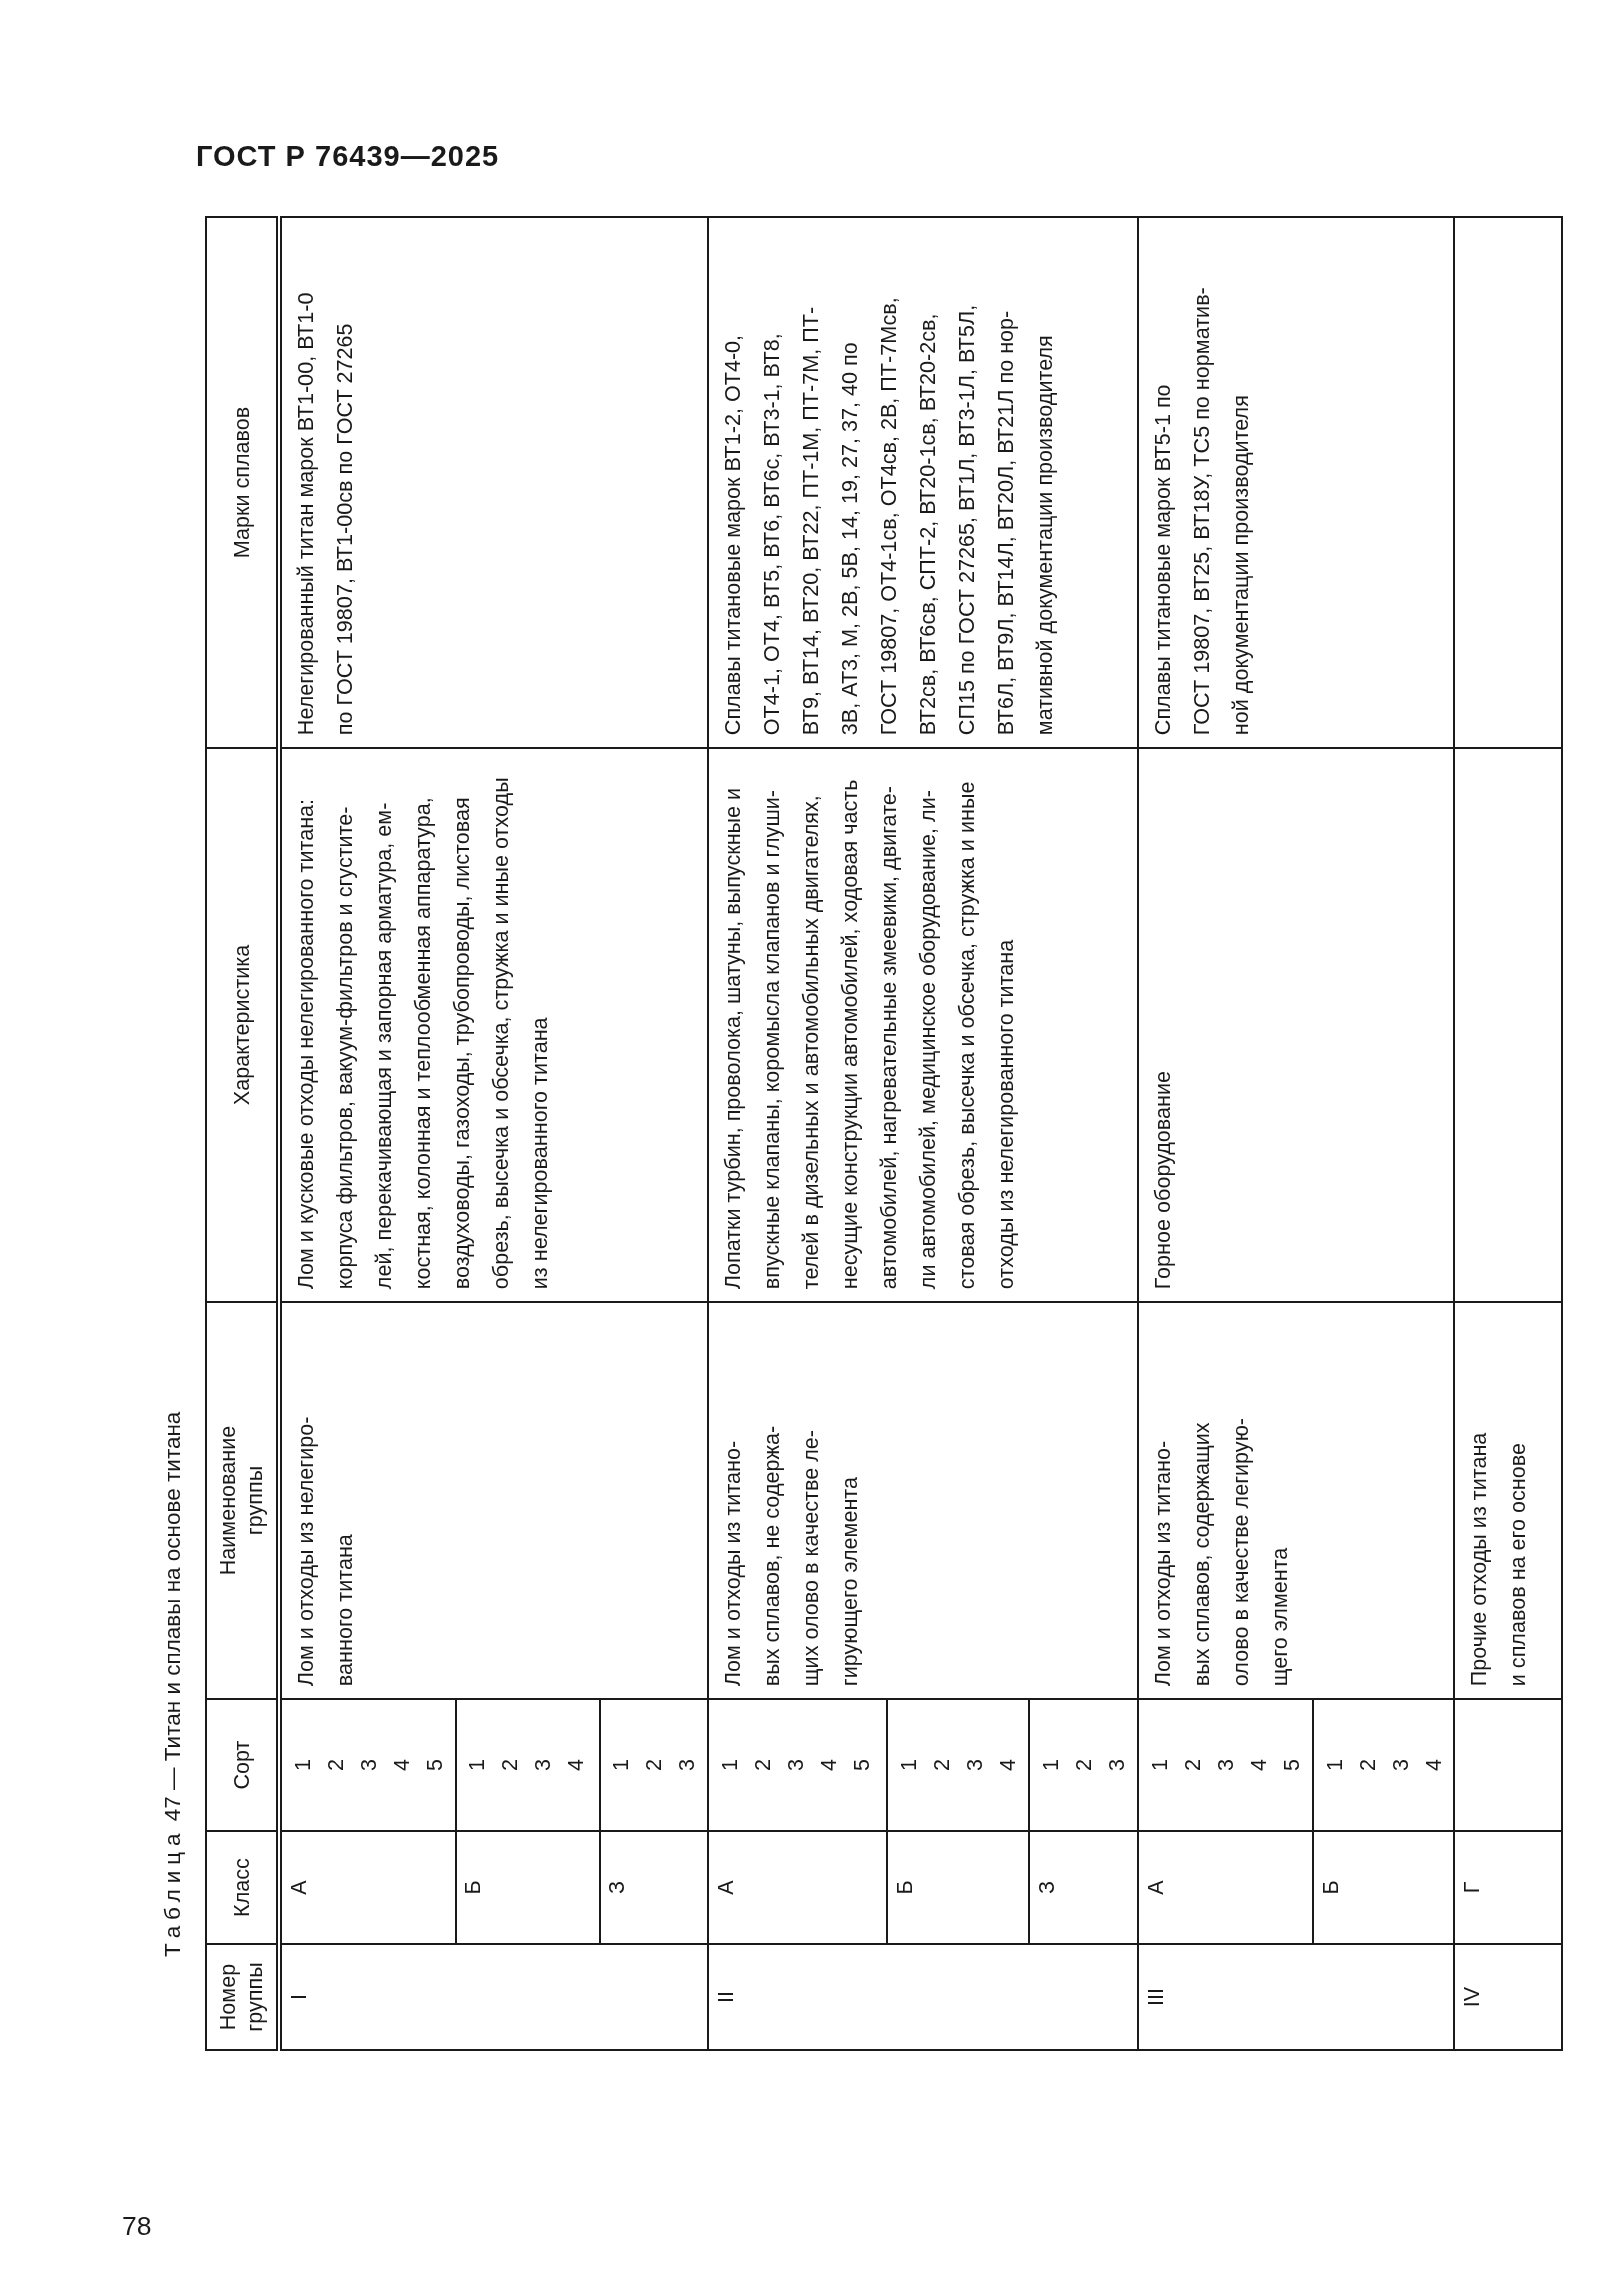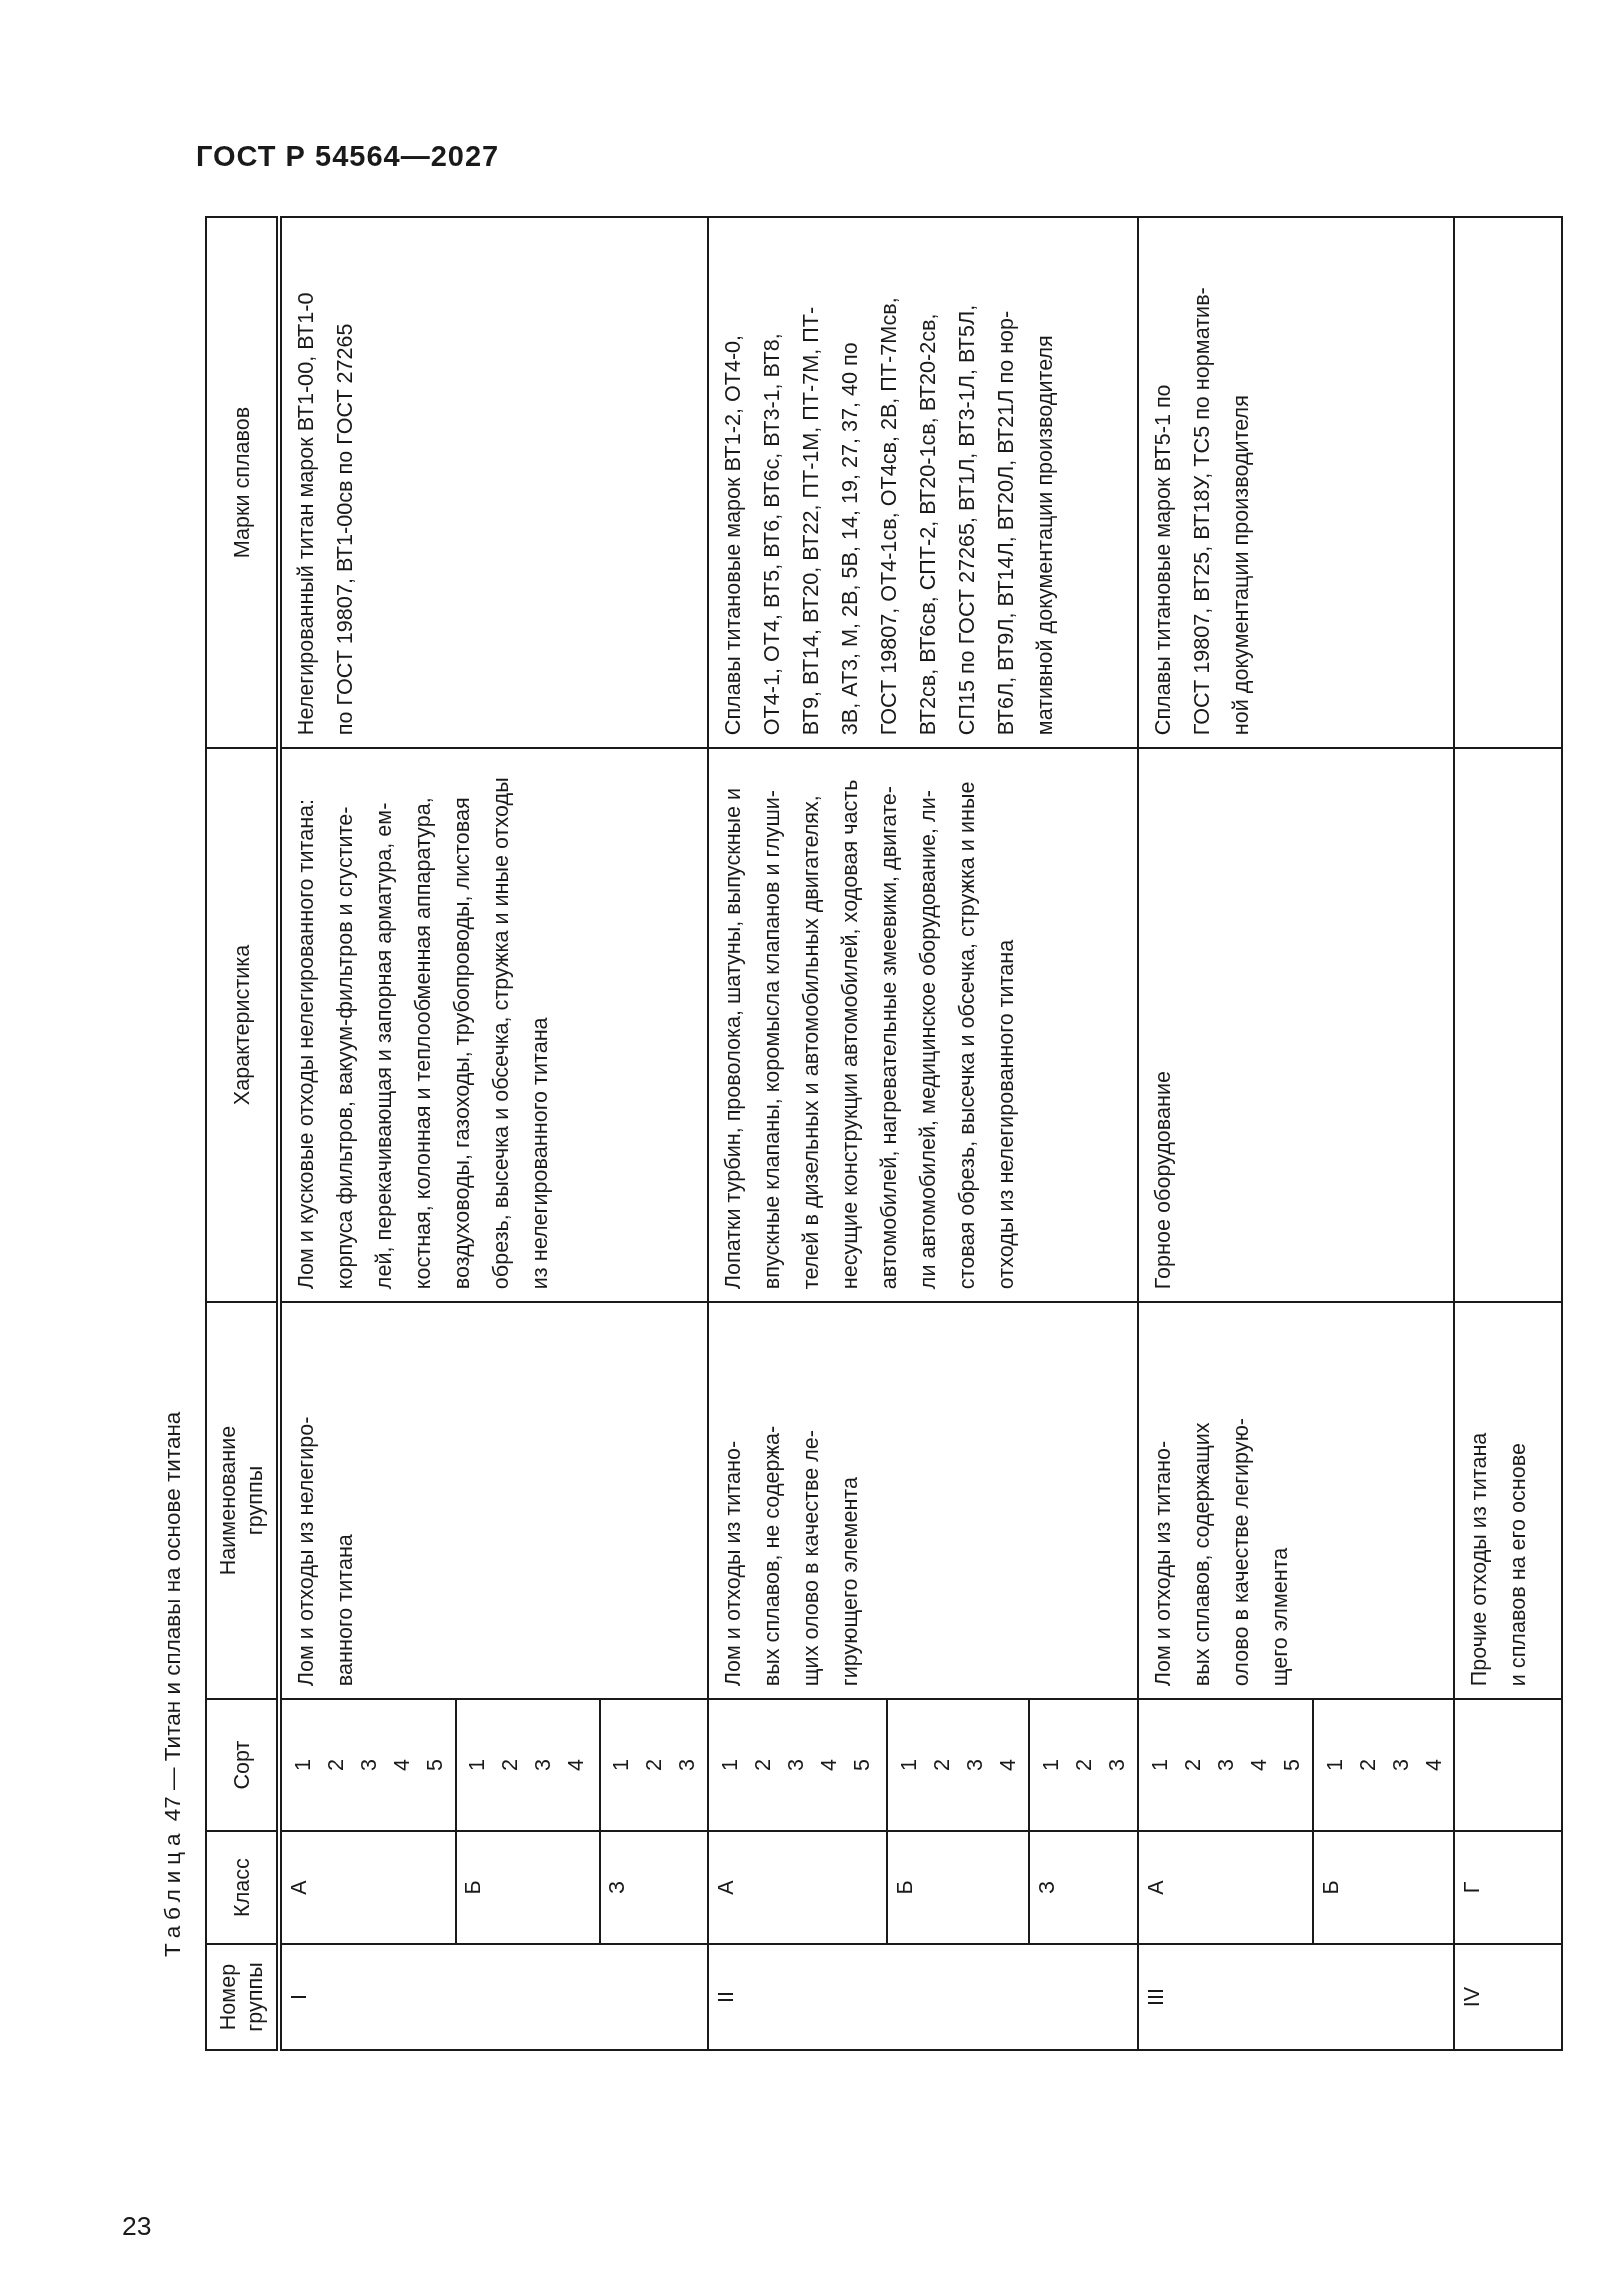--- a/index.html
+++ b/index.html
@@ -63,21 +63,21 @@
   .ml{ white-space:pre-line; }
   td.c-name{ line-height:39px; padding-top:7.8px; }
   td.c-char{ line-height:39px; padding-top:7.8px; }
   td.c-marks{ line-height:39px; padding-top:7.8px; }
 </style>
 </head>
 <body>
 
 <div class="page">
 
-  <div class="doc-header">ГОСТ Р 54564—2027</div>
+  <div class="doc-header">ГОСТ Р 76439—2025</div>
 
   <div class="rotated-block">
 
     <div class="table-caption"><span class="cap-word">Таблица</span><span> 47 — Титан и сплавы на основе титана</span></div>
 
     <table class="gost">
       <colgroup>
         <col style="width:106px">
         <col style="width:113px">
         <col style="width:132px">
@@ -208,16 +208,16 @@
           <td class="c-sort ml"></td>
           <td class="c-name ml">Прочие отходы из титана
 и сплавов на его основе</td>
           <td class="c-char ml"></td>
           <td class="c-marks ml"></td>
         </tr>
       </tbody>
     </table>
   </div>
 
-  <div class="page-number">23</div>
+  <div class="page-number">78</div>
 
 </div>
 
 
 </body></html>

